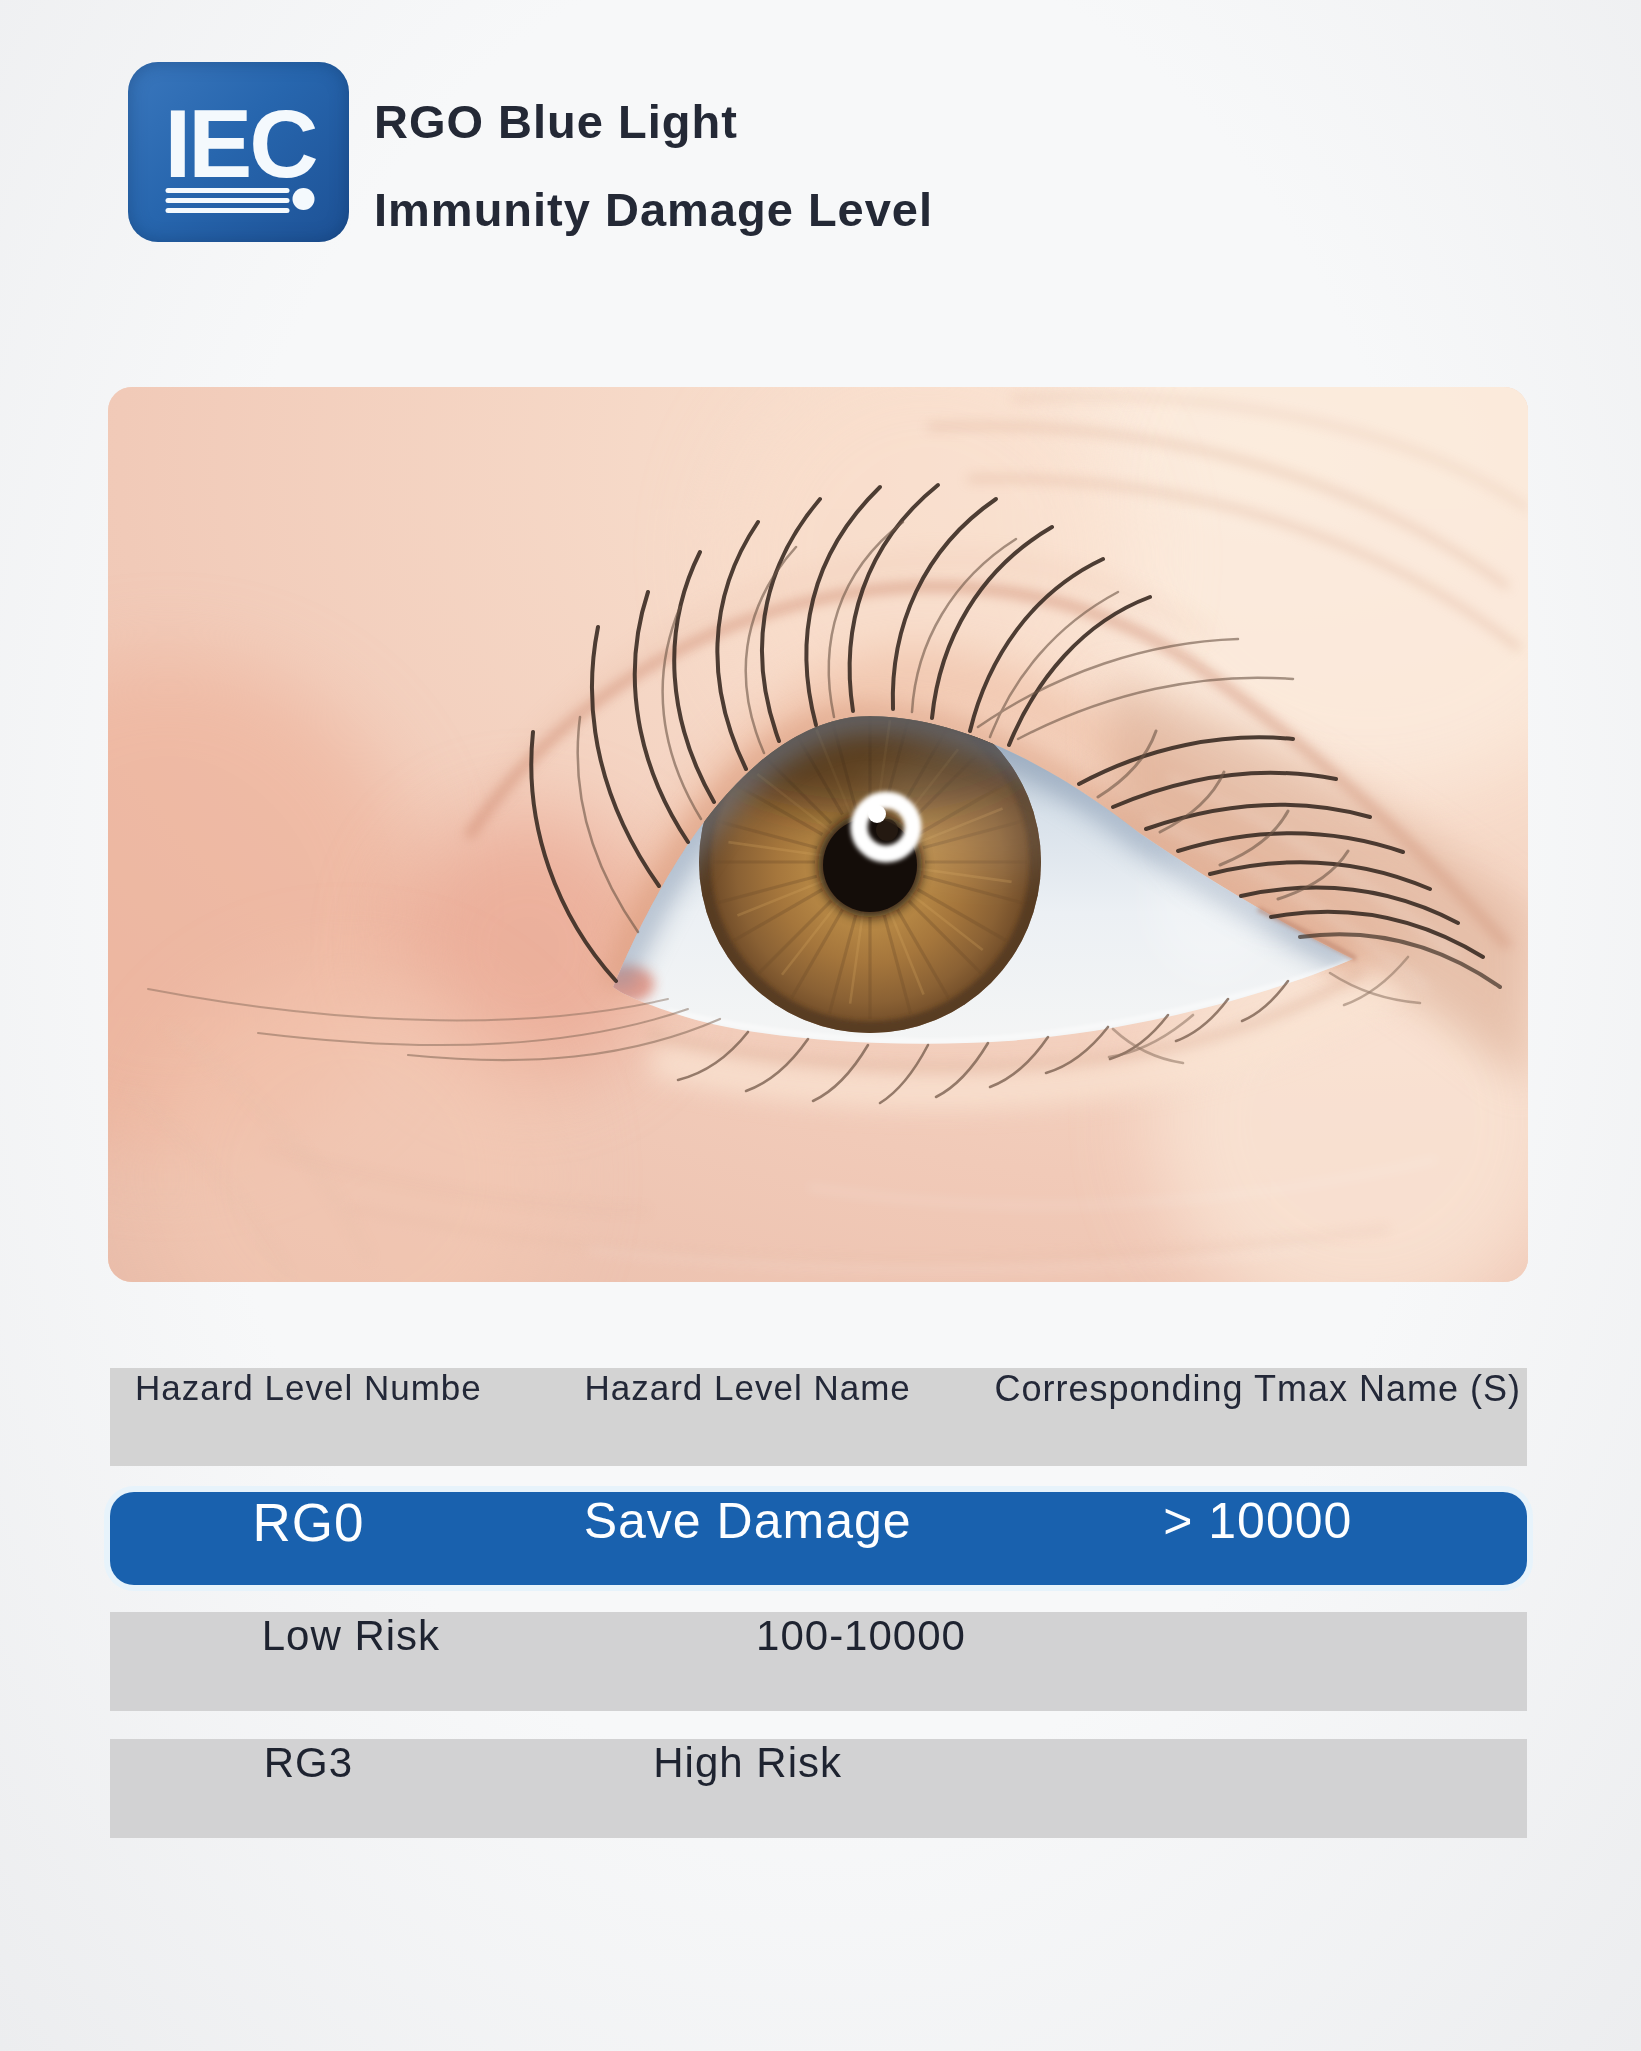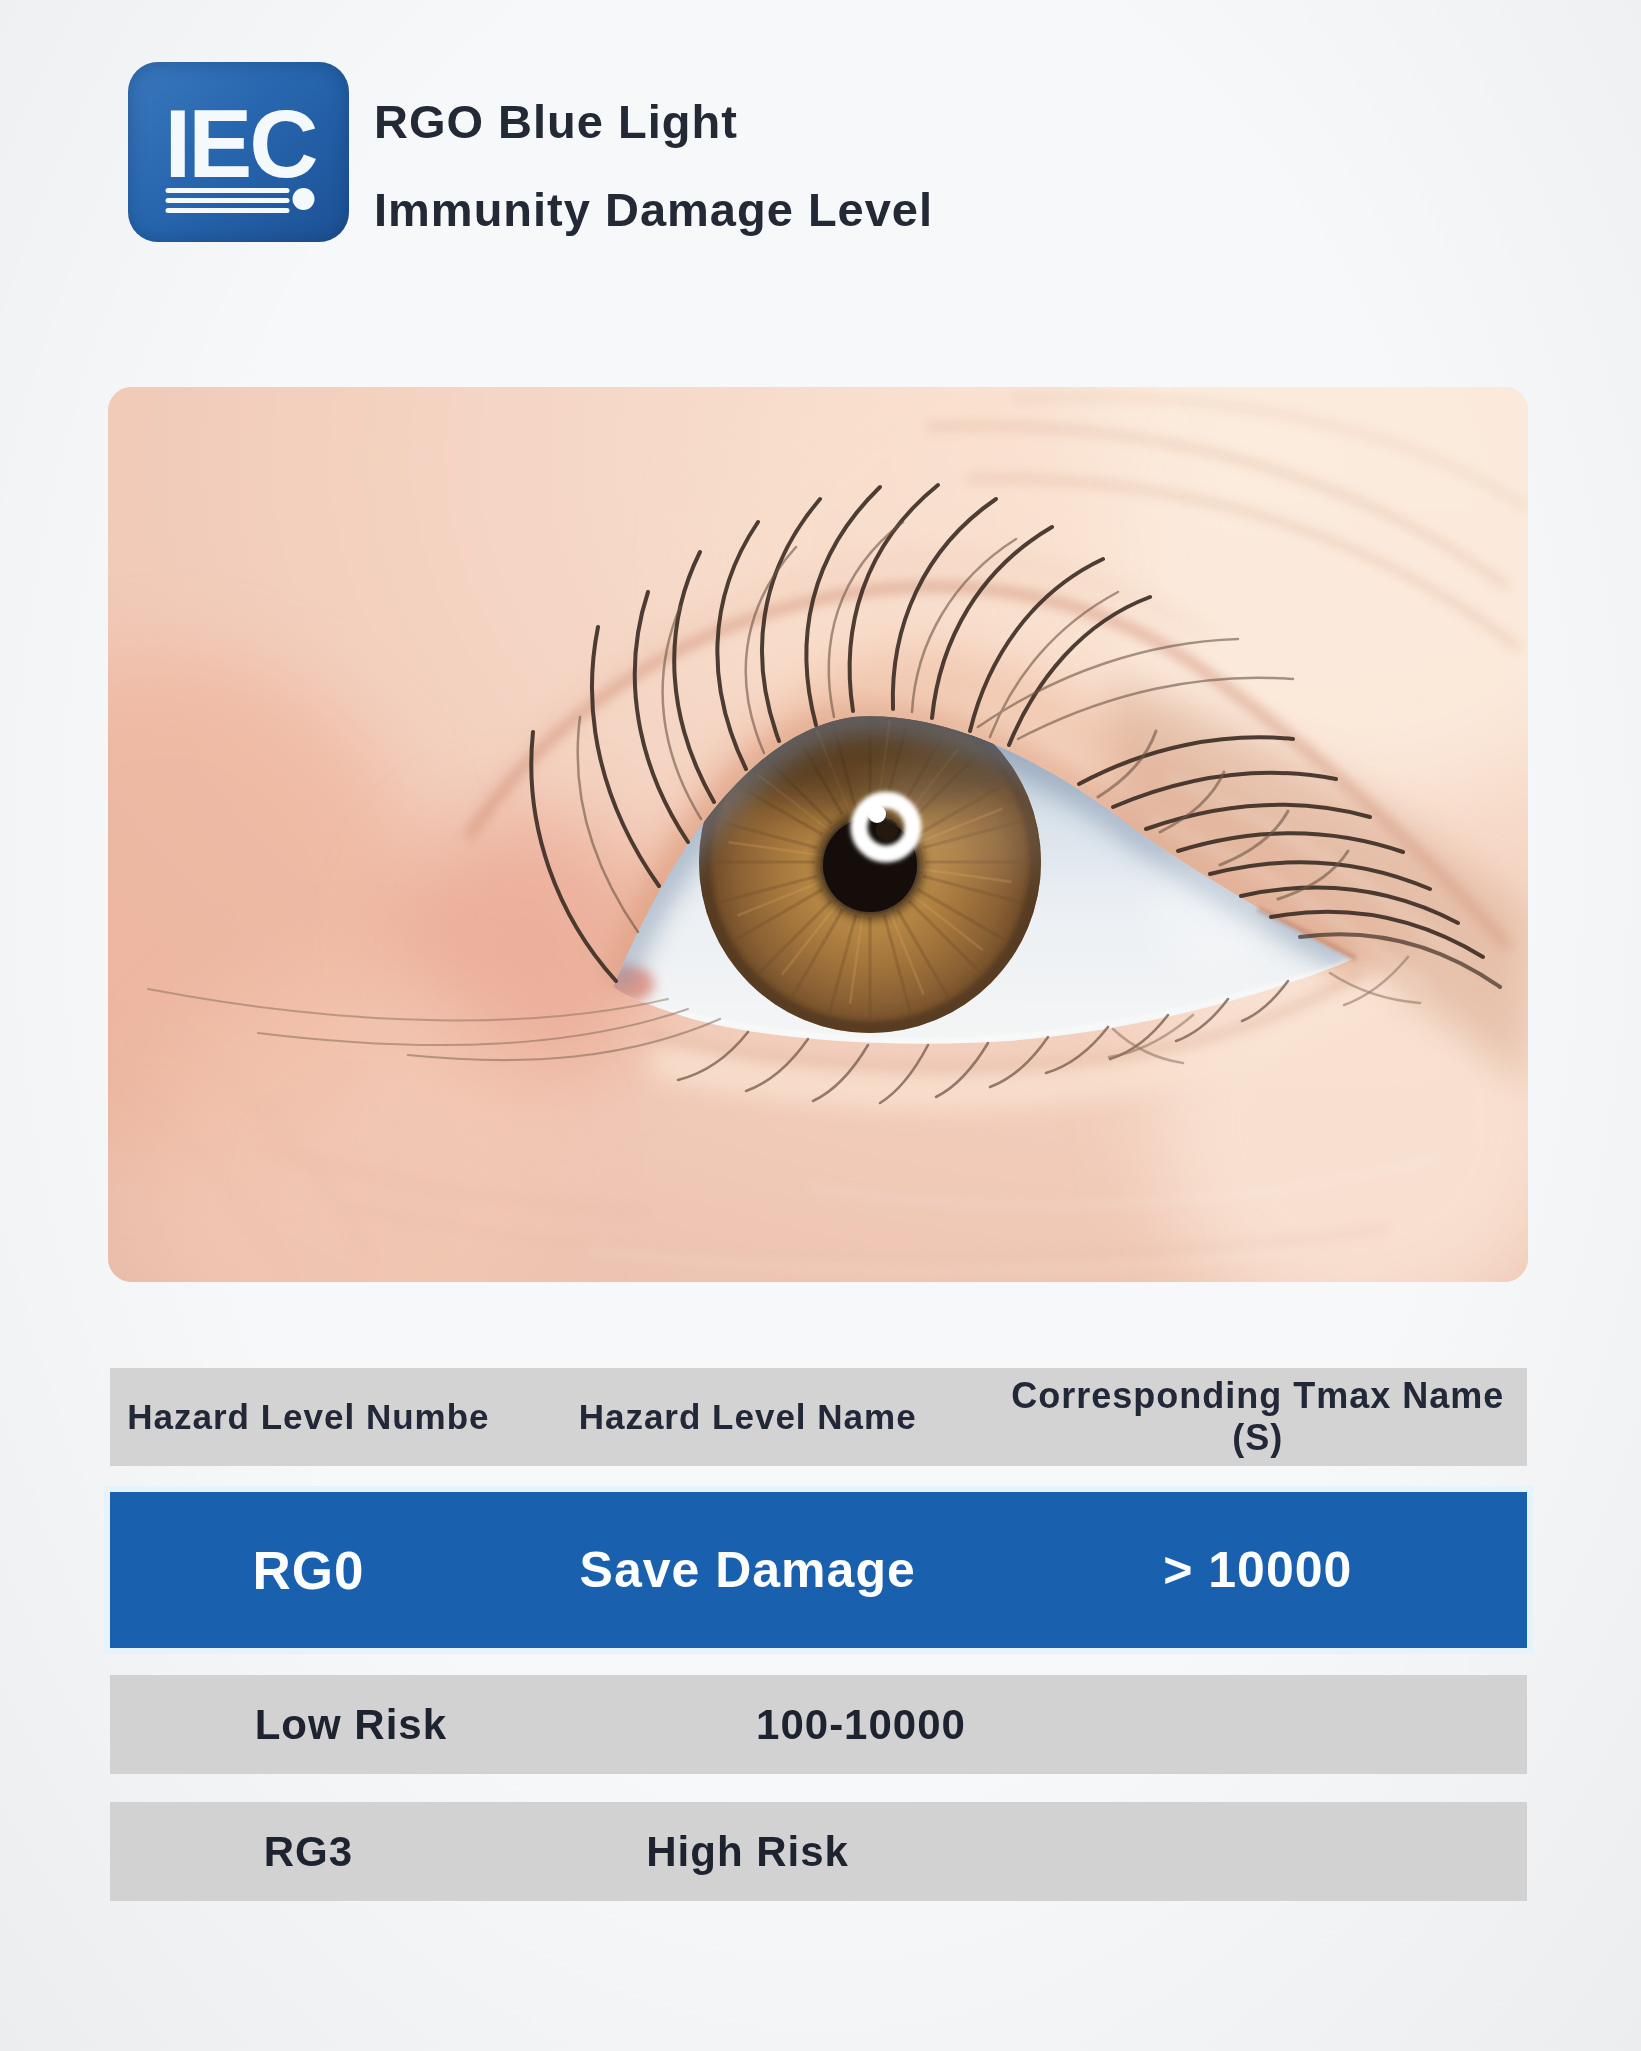--- a/index.html
+++ b/index.html
@@ -28,31 +28,31 @@
   
   .photo{
     position:absolute; left:108px; top:387px; width:1420px; height:895px;
     border-radius:24px; overflow:hidden; background:#f2d2c2;
   }
   .photo svg{ width:100%; height:100%; display:block; }
 
   
   .table{ position:absolute; left:110px; top:1368px; width:1417px; }
   .trow{
-    display:flex; align-items:center; width:100%;
-    color:#1e2330; letter-spacing:1px; font-weight:700;
+    display:flex; width:100%;
+    color:#1e2330; letter-spacing:1px; font-weight:400;
   }
   .trow .c1{ width:28%; text-align:center; }
   .trow .c2{ width:34%; text-align:center; }
   .trow .c3{ width:38%; text-align:center; }
   .thead{ height:98px; background:#d3d3d3; font-size:35px; margin-bottom:26px; color:#232838; }
   .thead .c3{ font-size:36px; }
   .rowhl{
-    height:156px; background:#1961ae; color:#fdfeff; font-size:50px;
-    margin-bottom:27px; box-shadow:0 0 0 6px #e7f3fb;
+    height:93px; background:#1961ae; color:#fdfeff; font-size:50px;
+    margin-bottom:27px; box-shadow:0 0 0 6px #e7f3fb;border-radius:24px;
   }
   .rowhl .c1{ font-size:53px; }
   .rowg{ height:99px; background:#d2d2d3; font-size:42px; }
   .mb1{ margin-bottom:28px; } .mb2{ margin-bottom:26px; }
 </style>
 </head>
 <body>
 
 <div class="page">
 

